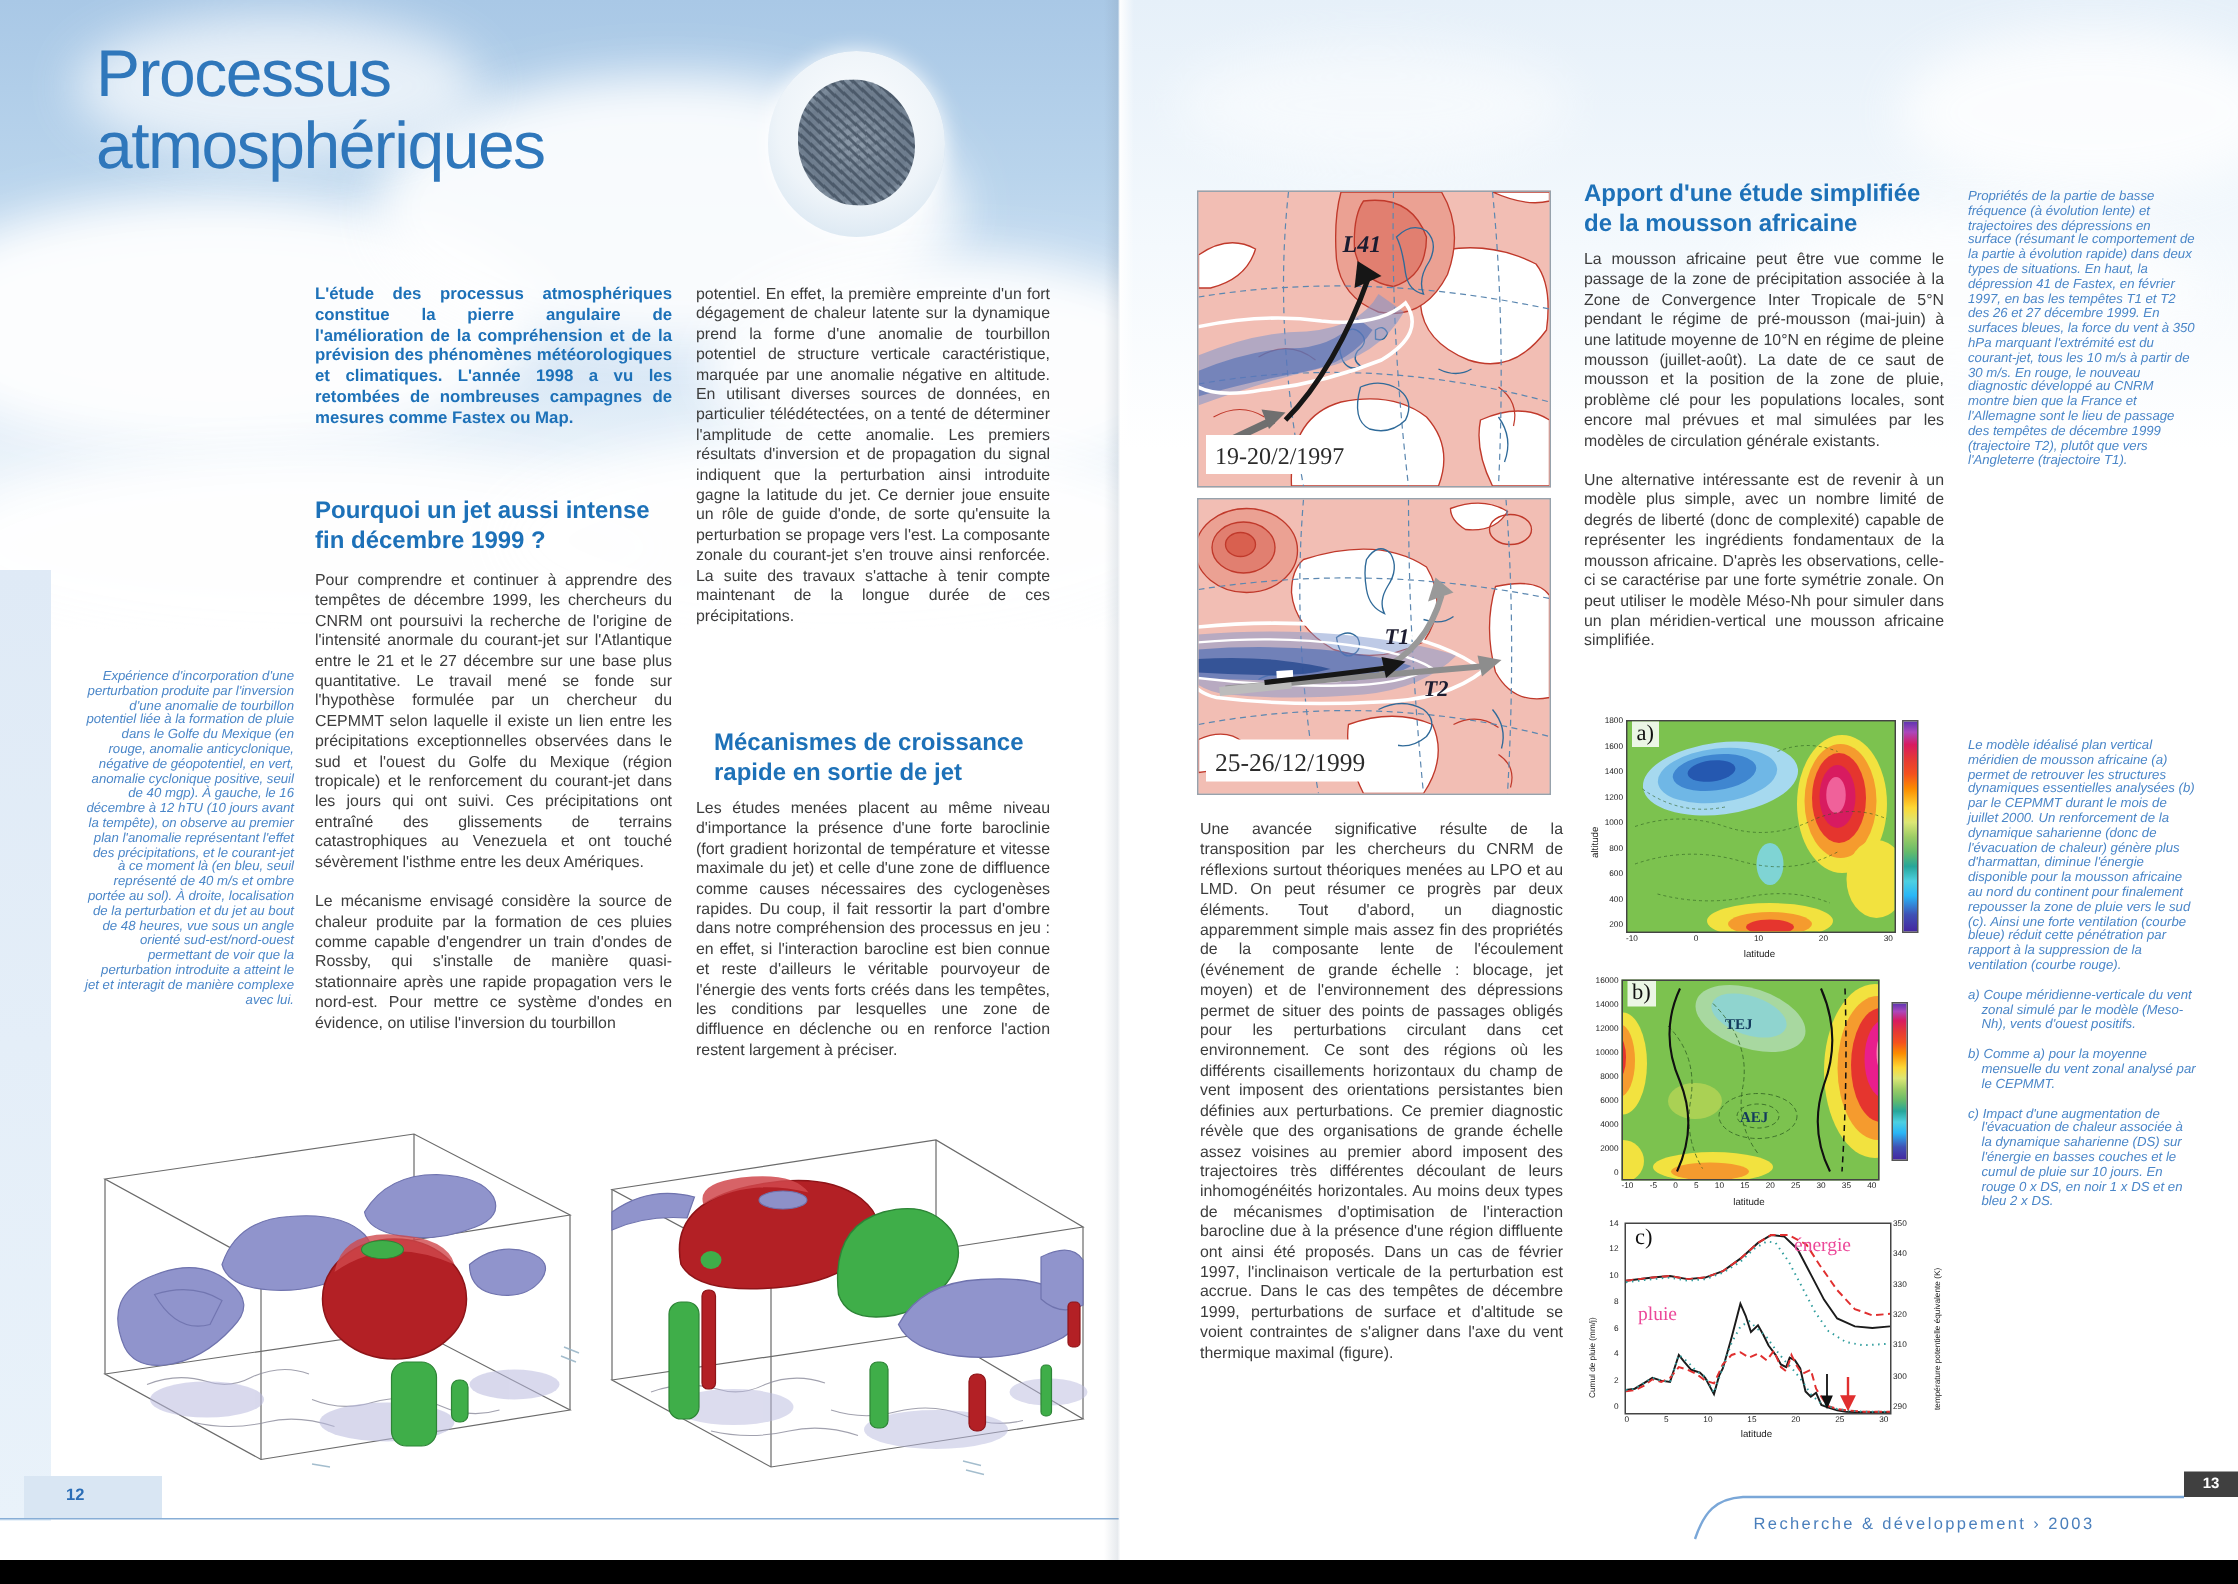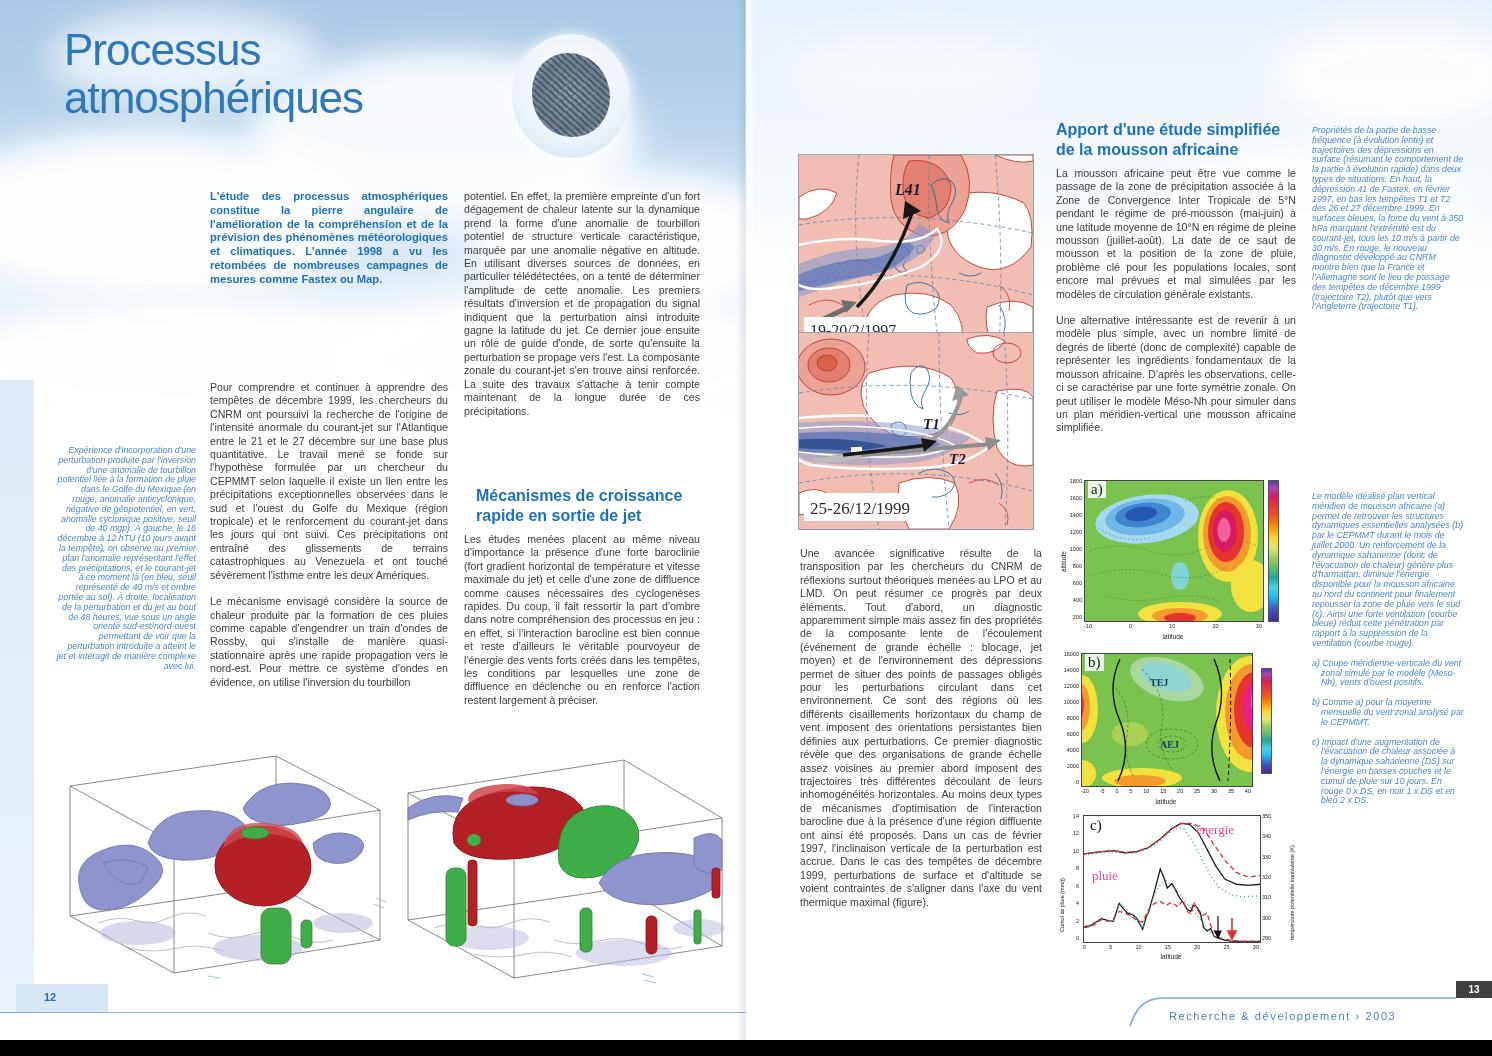--- a/index.html
+++ b/index.html
@@ -97,20 +97,21 @@
     <div>Processus</div>
     <div>atmosphériques</div>
   </div>
 
   <div class="photo-circle">
     <div class="chunk"></div>
   </div>
 
   <div class="abs intro" style="left:210px;top:190px;width:238px;">L'étude des processus atmosphériques constitue la pierre angulaire de l'amélioration de la compréhension et de la prévision des phénomènes météorologiques et climatiques. L'année 1998 a vu les retombées de nombreuses campagnes de mesures comme Fastex ou Map.</div>
 
+  <h2 class="abs section-heading" style="left:210px;top:331px;width:240px;">Pourquoi un jet aussi intense fin décembre 1999 ?</h2>
 
   <div class="abs bodytext" style="left:210px;top:381px;width:238px;">
     <p>Pour comprendre et continuer à apprendre des tempêtes de décembre 1999, les chercheurs du CNRM ont poursuivi la recherche de l'origine de l'intensité anormale du courant-jet sur l'Atlantique entre le 21 et le 27 décembre sur une base plus quantitative. Le travail mené se fonde sur l'hypothèse formulée par un chercheur du CEPMMT selon laquelle il existe un lien entre les précipitations exceptionnelles observées dans le sud et l'ouest du Golfe du Mexique (région tropicale) et le renforcement du courant-jet dans les jours qui ont suivi. Ces précipitations ont entraîné des glissements de terrains catastrophiques au Venezuela et ont touché sévèrement l'isthme entre les deux Amériques.</p>
     <p>Le mécanisme envisagé considère la source de chaleur produite par la formation de ces pluies comme capable d'engendrer un train d'ondes de Rossby, qui s'installe de manière quasi-stationnaire après une rapide propagation vers le nord-est. Pour mettre ce système d'ondes en évidence, on utilise l'inversion du tourbillon</p>
   </div>
 
   <div class="abs bodytext" style="left:464px;top:190px;width:236px;">
     <p>potentiel. En effet, la première empreinte d'un fort dégagement de chaleur latente sur la dynamique prend la forme d'une anomalie de tourbillon potentiel de structure verticale caractéristique, marquée par une anomalie négative en altitude. En utilisant diverses sources de données, en particulier télédétectées, on a tenté de déterminer l'amplitude de cette anomalie. Les premiers résultats d'inversion et de propagation du signal indiquent que la perturbation ainsi introduite gagne la latitude du jet. Ce dernier joue ensuite un rôle de guide d'onde, de sorte qu'ensuite la perturbation se propage vers l'est. La composante zonale du courant-jet s'en trouve ainsi renforcée. La suite des travaux s'attache à tenir compte maintenant de la longue durée de ces précipitations.</p>
   </div>
 
@@ -207,21 +208,21 @@
         </g>
     </svg>
   </div>
 
   <div class="pagenum-strip"></div>
   <div class="pagenum-12">12</div>
   <div class="pageline-left"></div>
 
   <div class="gutter"></div>
 
-  <div class="map" style="left:798px;top:127px;margin-top:27px;">
+  <div class="map" style="left:798px;top:127px;">
     <svg viewBox="0 0 234 196">
       <rect width="234" height="196" fill="#f2beb4"></rect>
       <g fill="#ffffff" stroke="#c0392b" stroke-width="0.9">
         <path d="M0,42 Q20,28 38,38 Q32,58 8,64 L0,64 Z"></path>
         <path d="M150,42 Q190,30 225,48 Q236,62 232,92 Q210,122 180,112 Q150,100 148,75 Q146,56 150,42 Z"></path>
         <path d="M62,196 Q60,150 95,140 Q130,133 152,150 Q170,170 160,196 Z"></path>
         <path d="M188,152 Q215,140 234,152 L234,196 L196,196 Q184,172 188,152 Z"></path>
         <path d="M196,0 Q218,10 234,6 L234,0 Z"></path>
       </g>
       <path d="M95,0 L162,0 Q177,25 166,55 Q150,86 120,80 Q95,70 92,45 Q90,18 95,0 Z" fill="#eba193" stroke="#c0392b" stroke-width="0.9"></path>

